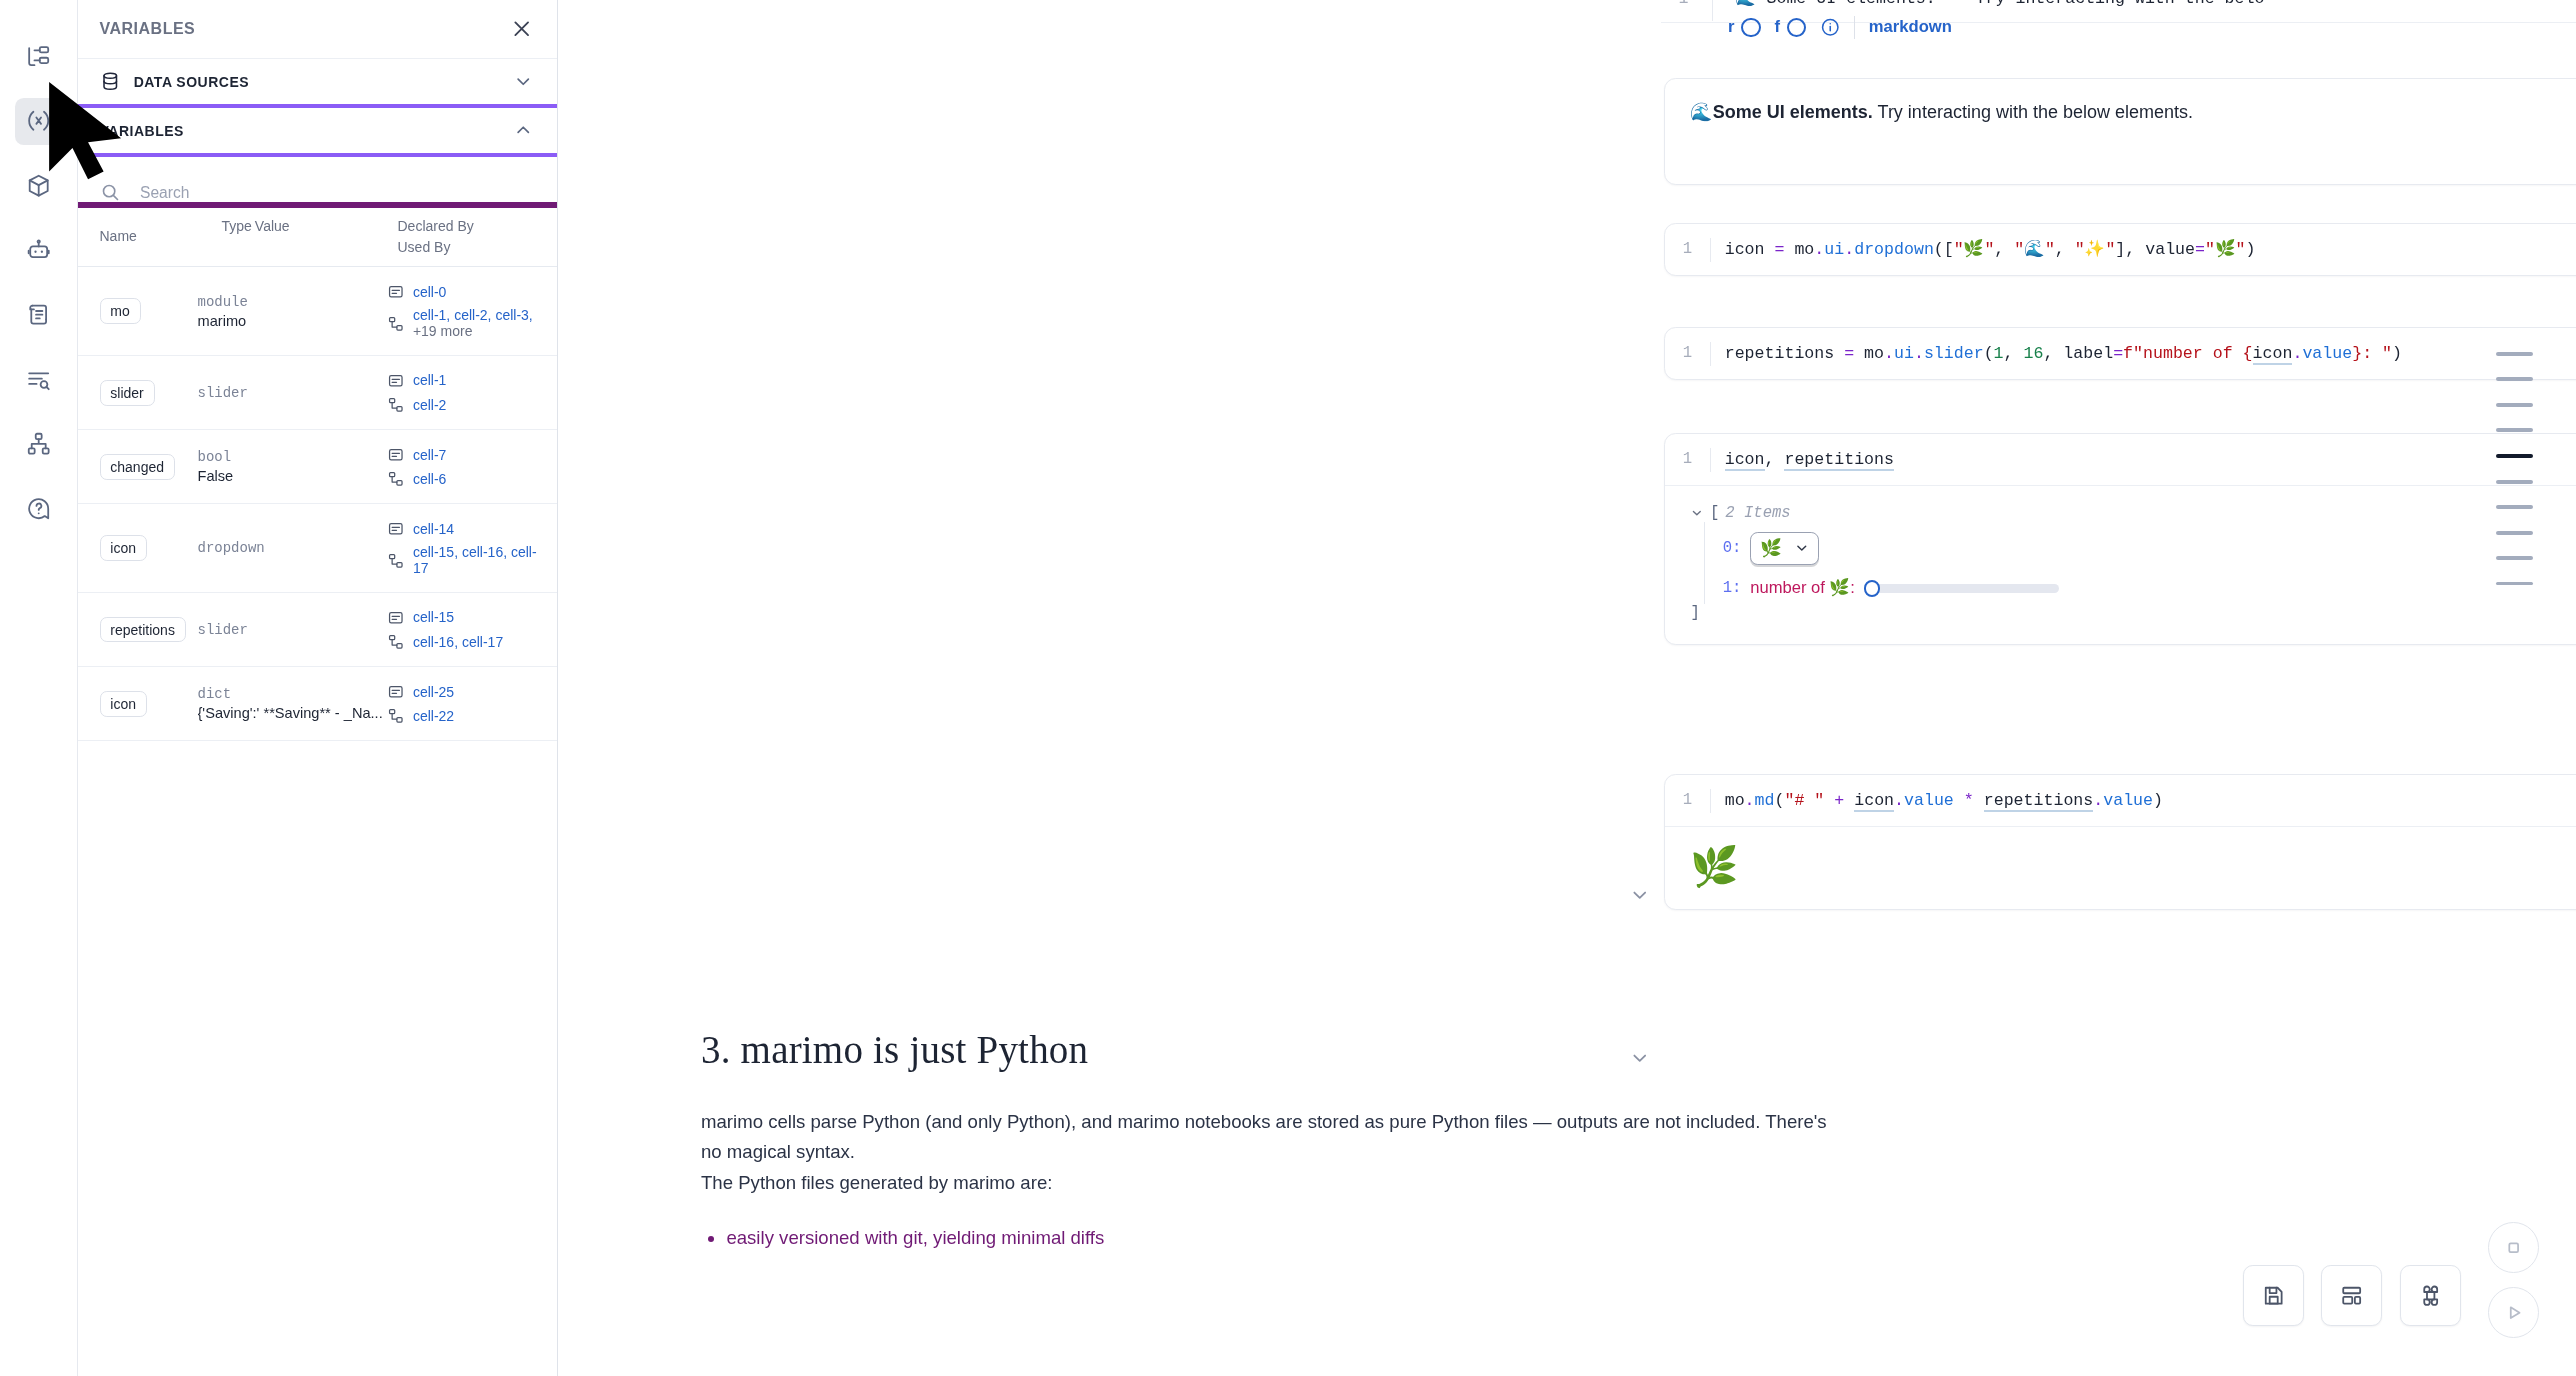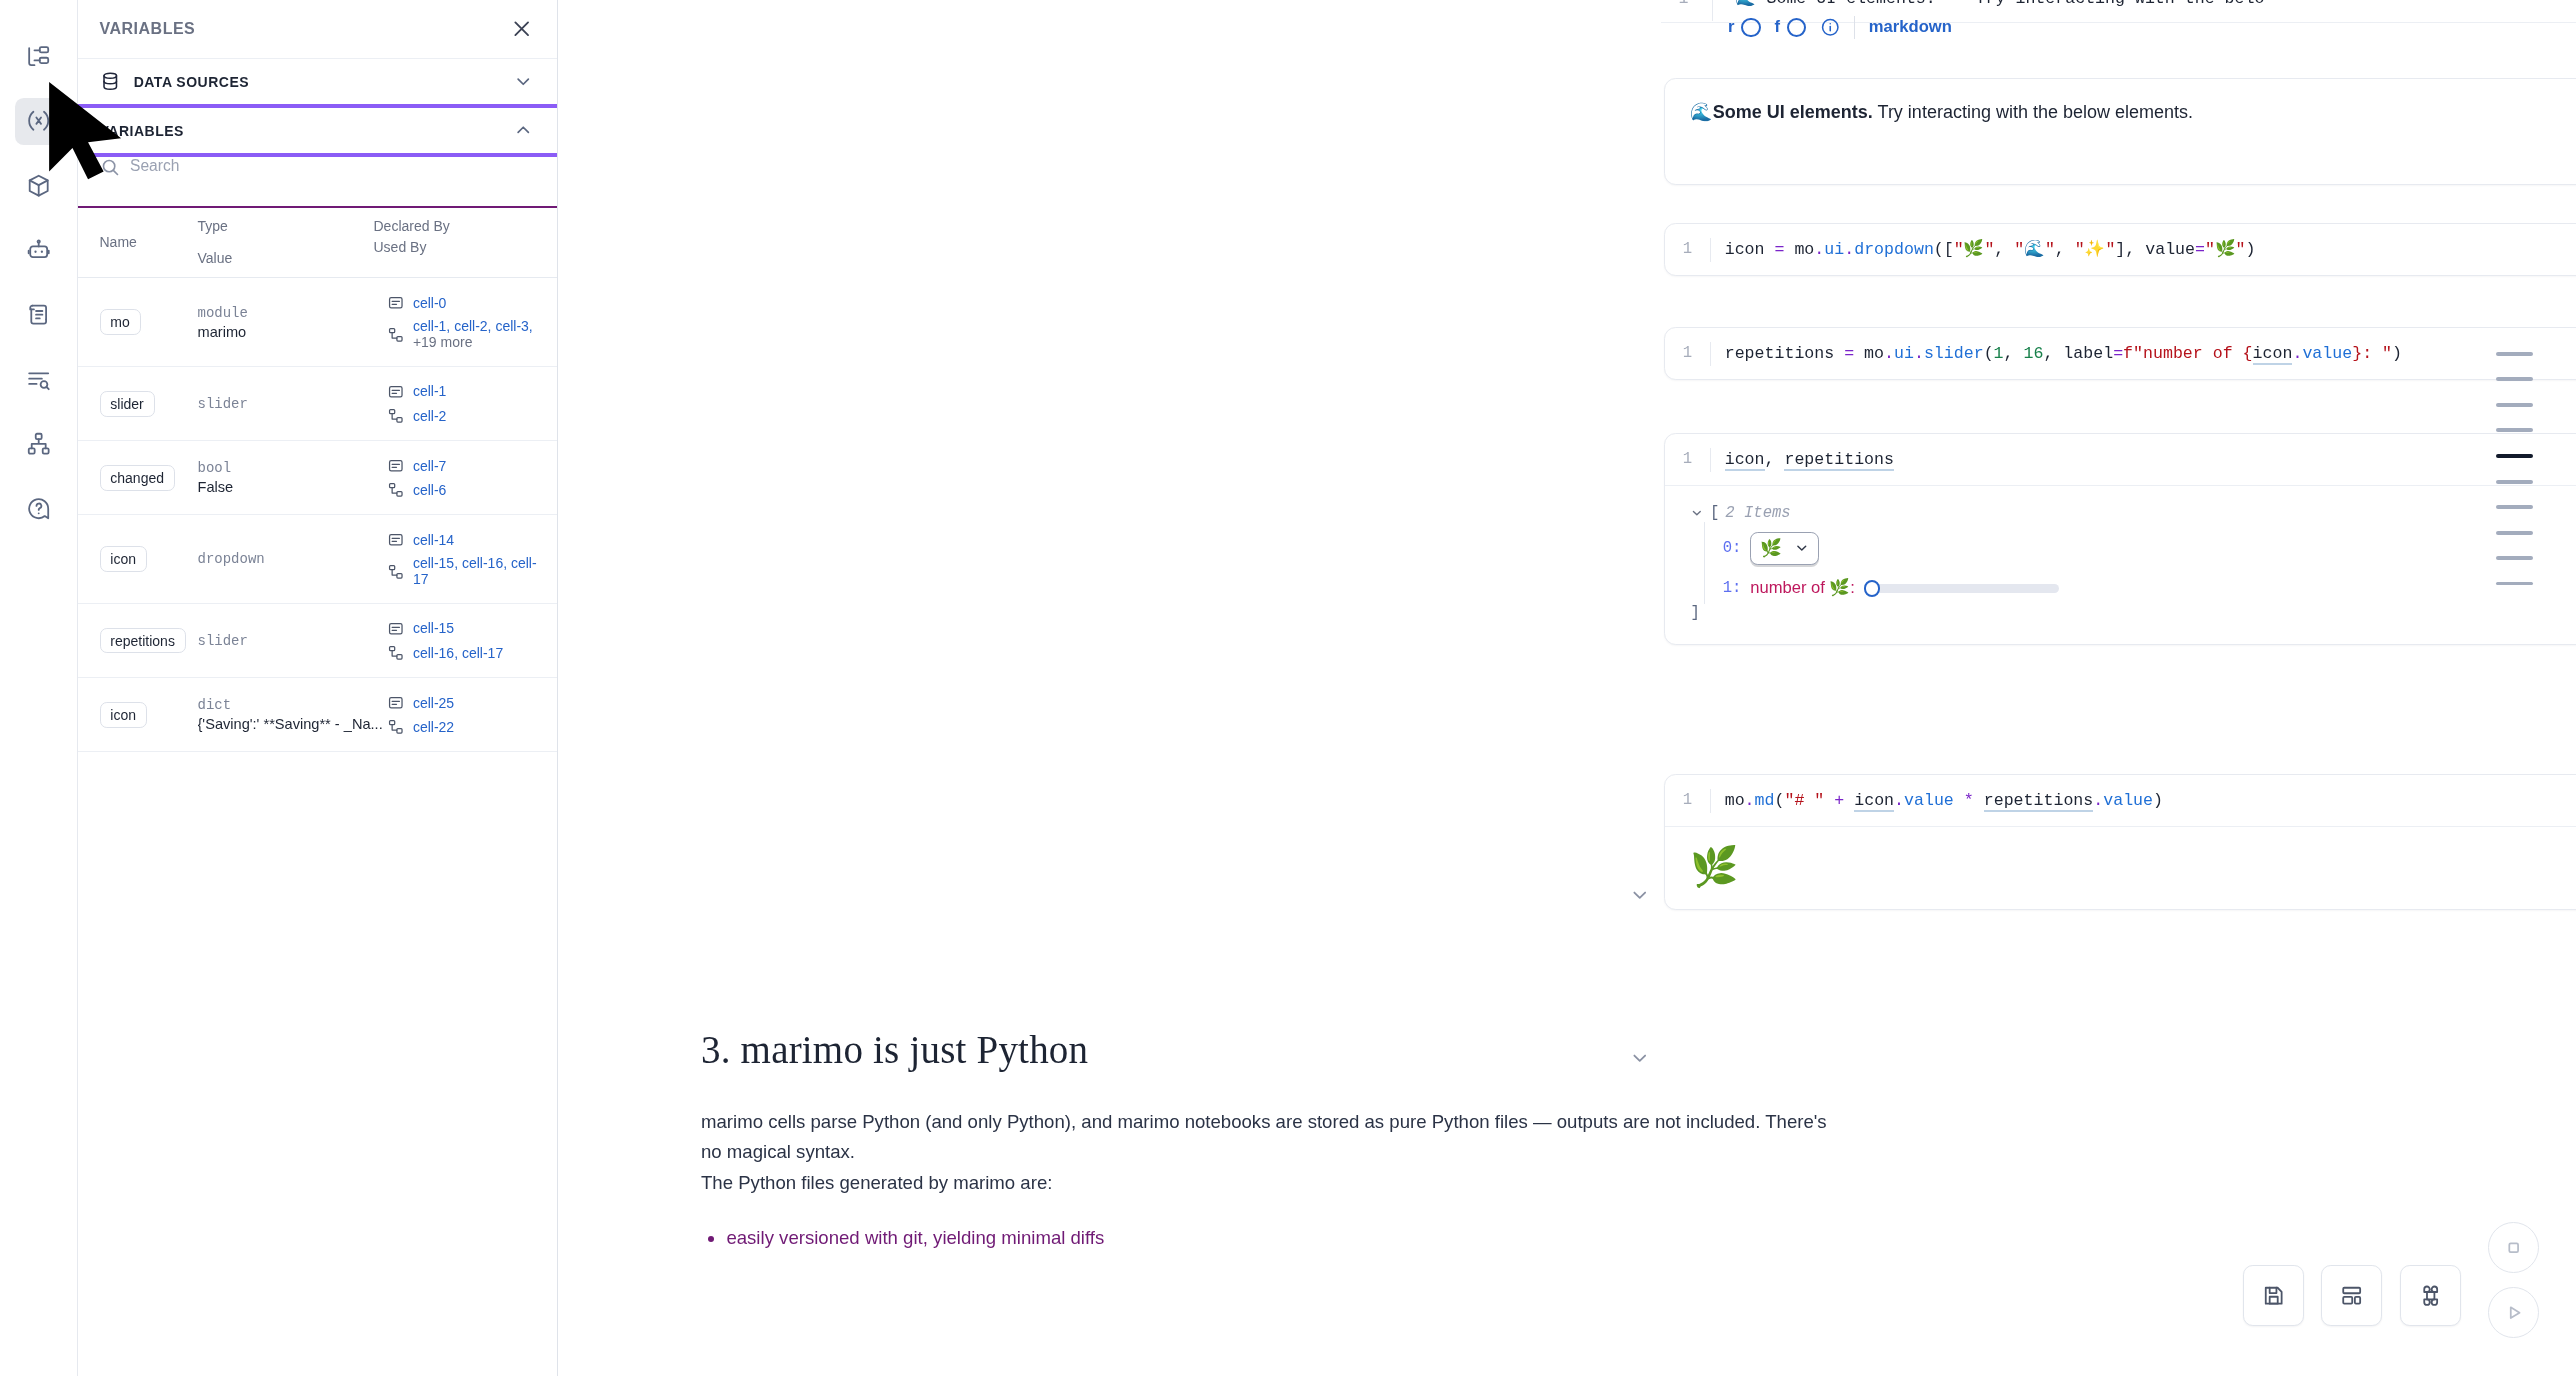--- a/index.html
+++ b/index.html
@@ -55,39 +55,39 @@
     gap: 13.7px; cursor: pointer;
   }
   .accordion-row .acc-ico { color: #20263a; line-height: 0; }
   .accordion-row .acc-label {
     font-size: 14px; font-weight: 700; letter-spacing: 0.5px;
     color: #1d2433; flex: 1;
   }
   .accordion-row .acc-chev { color: #5b6780; line-height: 0; }
 
   .search-row {
-    height: 51px; display: flex; align-items: flex-start; gap: 10px;
+    height: 51px; display: flex; align-items: flex-end; gap: 20px;
     padding: 0 23.4px 0 21.5px;
-    border-bottom: 2px solid #701a75;
+    border-bottom: 6px solid #701a75;
   }
   .search-row .s-ico { color: #8b93a6; line-height: 0; }
   .search-input {
     border: 0; outline: 0; font-size: 15.6px; color: #3b4254;
     font-family: "Liberation Sans", sans-serif;
     background: transparent; flex: 1;
   }
   .search-input::placeholder { color: #9aa1b2; }
 
   .var-head {
     display: flex; padding: 9.8px 0 11.7px 21.5px;
     border-bottom: 1px solid #e6eaf0;
     font-size: 14px; color: #6a7183;
   }
   .vh-name { width: 98px; align-self: center; }
-  .vh-type { width: 176px; display: flex; flex-direction: column; gap: 16px; }
+  .vh-type { width: 176px; display: flex; flex-direction: row; gap: 3px; margin-left: 24px; }
   .vh-decl { flex: 1; display: flex; flex-direction: column; gap: 5px; }
 
   .var-row {
     display: flex; align-items: center;
     border-bottom: 1px solid #eceff4;
     padding: 15.6px 7.8px 15.6px 21.5px;
     min-height: 68px;
   }
   .vr-name { width: 98px; }
   .name-chip {

